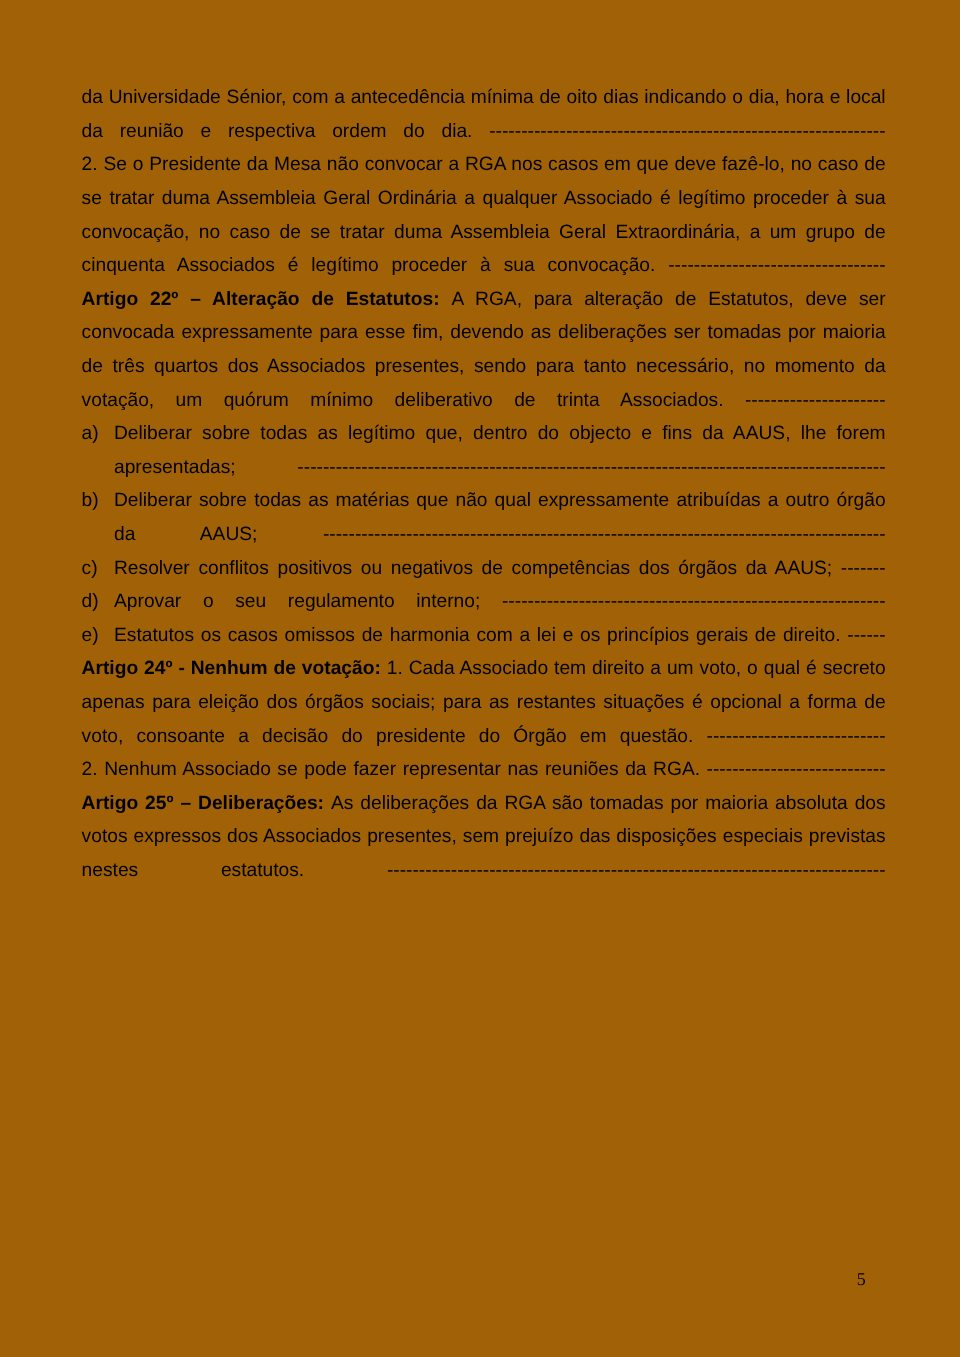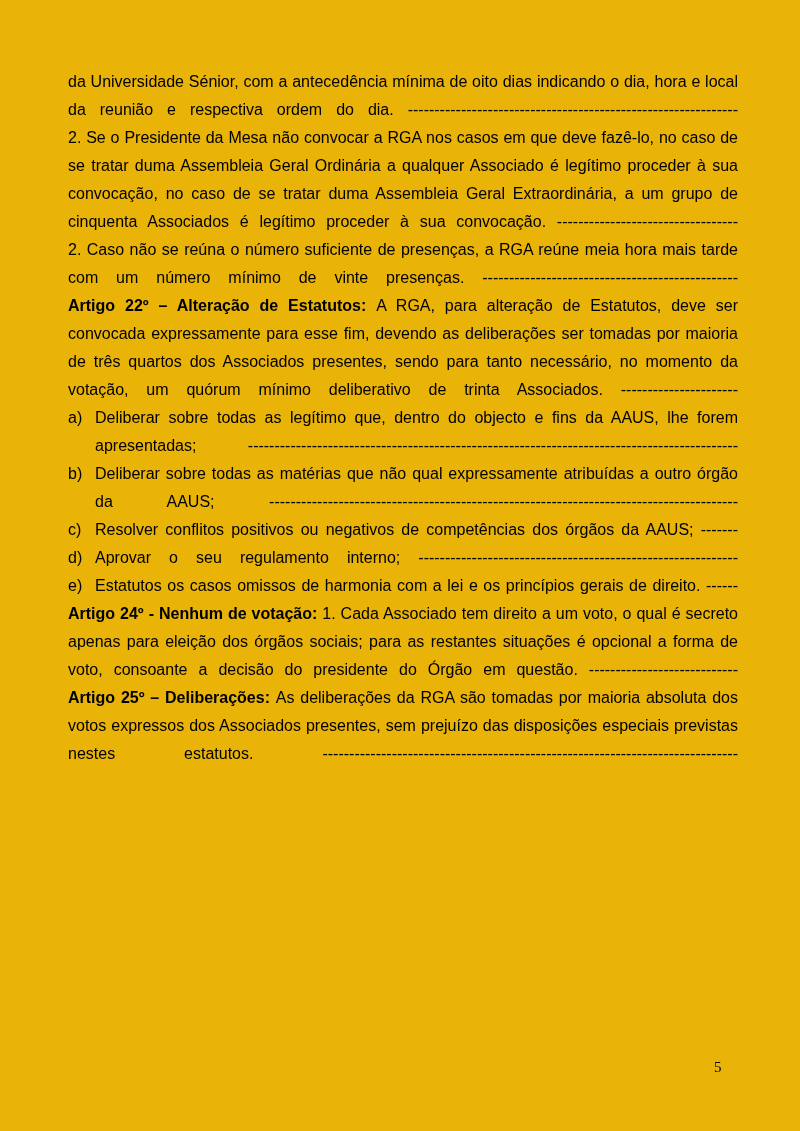--- a/index.html
+++ b/index.html
@@ -12,21 +12,21 @@
     height: 1131px;
     position: relative;
     font-family: "Liberation Sans", sans-serif;
   }
   .page {
     position: absolute;
     left: 0;
     top: 0;
     width: 800px;
     height: 1131px;
-    background: #eab308;
+    background: #a16207;
     color: #000000;
     overflow: hidden;
   }
   .content {
     position: absolute;
     left: 68px;
     top: 68px;
     width: 670px;
     font-size: 16px;
     line-height: 28px;
@@ -61,21 +61,20 @@
     color: #000000;
   }
 </style>
 </head>
 <body>
 
 <div class="page">
   <main class="content" id="doc-content">
       <p class="para"><span class="seg">da Universidade Sénior, com a antecedência mínima de oito dias indicando o dia, hora e local da reunião e respectiva ordem do dia. --------------------------------------------------------------</span></p>
       <p class="para"><span class="seg">2. Se o Presidente da Mesa não convocar a RGA nos casos em que deve fazê-lo, no caso de se tratar duma Assembleia Geral Ordinária a qualquer Associado é legítimo proceder à sua convocação, no caso de se tratar duma Assembleia Geral Extraordinária, a um grupo de cinquenta Associados é legítimo proceder à sua convocação. ----------------------------------</span></p>
-      <p class="para"><span class="seg">2. Caso não se reúna o número suficiente de presenças, a RGA reúne meia hora mais tarde com um número mínimo de vinte presenças. ------------------------------------------------</span></p>
       <p class="para"><span class="seg bold">Artigo 22º – Alteração de Estatutos: </span><span class="seg">A RGA, para alteração de Estatutos, deve ser convocada expressamente para esse fim, devendo as deliberações ser tomadas por maioria de três quartos dos Associados presentes, sendo para tanto necessário, no momento da votação, um quórum mínimo deliberativo de trinta Associados. ----------------------</span></p>
       <div class="list-item">
         <span class="marker">a)</span>
         <span class="li-text"><span class="seg">Deliberar sobre todas as legítimo que, dentro do objecto e fins da AAUS, lhe forem apresentadas; --------------------------------------------------------------------------------------------</span></span>
       </div>
       <div class="list-item">
         <span class="marker">b)</span>
         <span class="li-text"><span class="seg">Deliberar sobre todas as matérias que não qual expressamente atribuídas a outro órgão da AAUS; ----------------------------------------------------------------------------------------</span></span>
       </div>
       <div class="list-item">
@@ -84,16 +83,17 @@
       </div>
       <div class="list-item">
         <span class="marker">d)</span>
         <span class="li-text"><span class="seg">Aprovar o seu regulamento interno; ------------------------------------------------------------</span></span>
       </div>
       <div class="list-item">
         <span class="marker">e)</span>
         <span class="li-text"><span class="seg">Estatutos os casos omissos de harmonia com a lei e os princípios gerais de direito. ------</span></span>
       </div>
       <p class="para"><span class="seg bold">Artigo 24º - Nenhum de votação: </span><span class="seg">1. Cada Associado tem direito a um voto, o qual é secreto apenas para eleição dos órgãos sociais; para as restantes situações é opcional a forma de voto, consoante a decisão do presidente do Órgão em questão. ----------------------------</span></p>
+      <p class="para"><span class="seg">2. Nenhum Associado se pode fazer representar nas reuniões da RGA. ----------------------------</span></p>
       <p class="para"><span class="seg bold">Artigo 25º – Deliberações: </span><span class="seg">As deliberações da RGA são tomadas por maioria absoluta dos votos expressos dos Associados presentes, sem prejuízo das disposições especiais previstas nestes estatutos. ------------------------------------------------------------------------------</span></p>
     </main>
   <div class="page-number">5</div>
 </div>
 
 </body></html>

